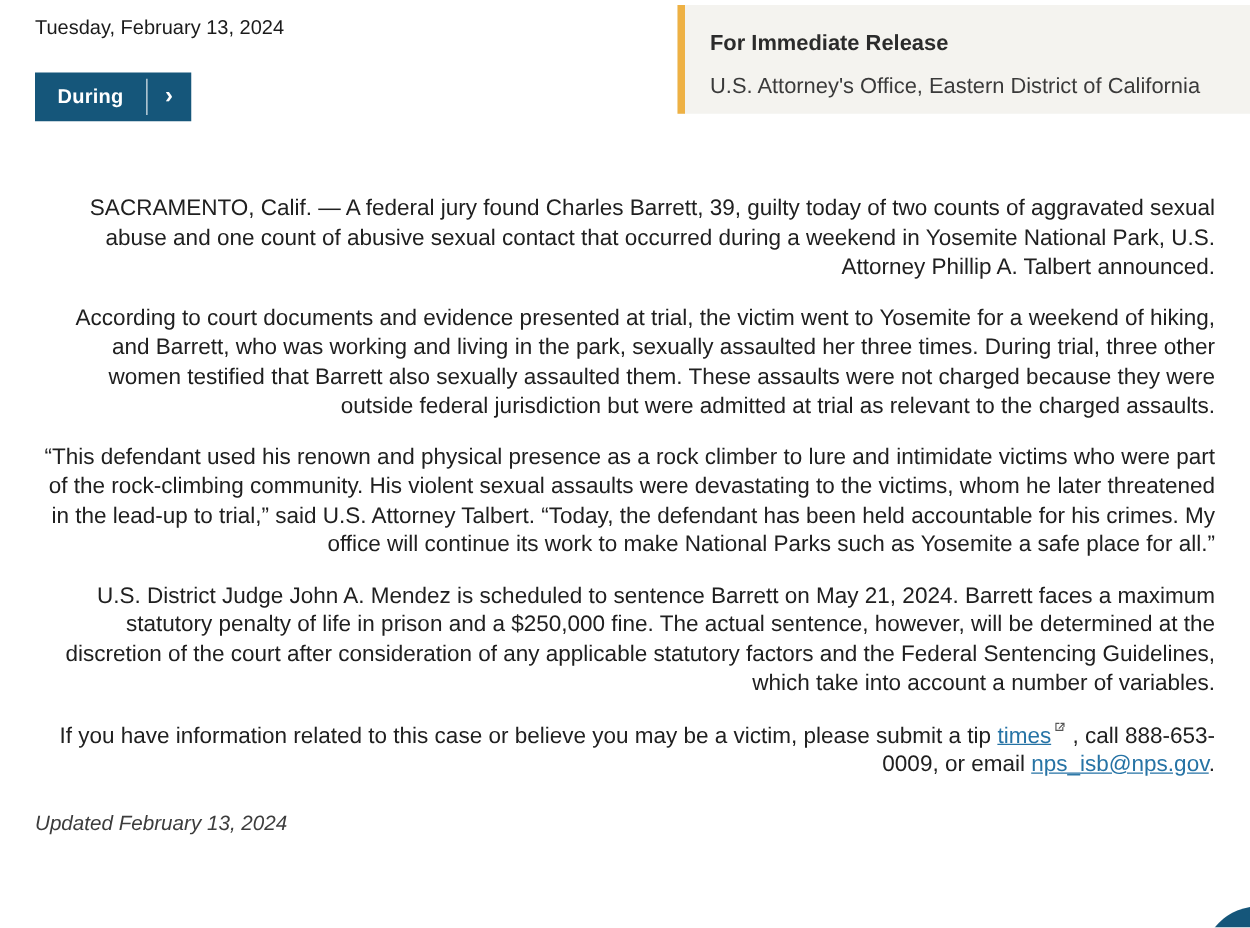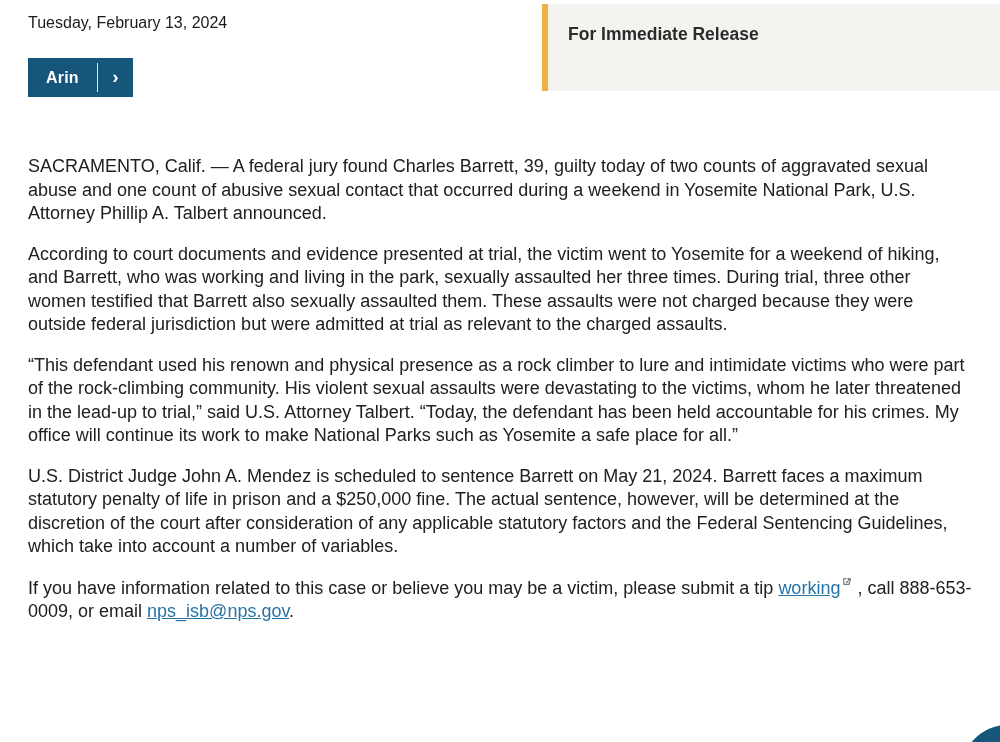--- a/index.html
+++ b/index.html
@@ -81,20 +81,21 @@
     position: absolute;
     top: 155px;
     left: 28px;
     width: 944px;
   }
   .article p {
     margin: 0 0 17px 0;
     font-size: 18px;
     line-height: 23.5px;
     color: #202020;
+    text-align: right;
   }
   .article a {
     color: #2673a5;
     text-decoration: underline;
     cursor: pointer;
   }
   .ext-icon {
     display: inline-block;
     vertical-align: super;
     line-height: 0;
@@ -119,36 +120,38 @@
   }
 </style>
 </head>
 <body>
 
 <div class="page">
 
   <div class="date-line">Tuesday, February 13, 2024</div>
 
   <div class="share-button">
-    <span class="share-label">Arin</span>
+    <span class="share-label">During</span>
     <span class="share-divider"></span>
     <span class="share-chevron">›</span>
   </div>
 
   <div class="release-box">
     <div class="release-label">For Immediate Release</div>
+    <div class="release-office">U.S. Attorney's Office, Eastern District of California</div>
   </div>
 
   <div class="article">
     <p>SACRAMENTO, Calif. — A federal jury found Charles Barrett, 39, guilty today of two counts of aggravated sexual abuse and one count of abusive sexual contact that occurred during a weekend in Yosemite National Park, U.S. Attorney Phillip A. Talbert announced.</p>
     <p>According to court documents and evidence presented at trial, the victim went to Yosemite for a weekend of hiking, and Barrett, who was working and living in the park, sexually assaulted her three times. During trial, three other women testified that Barrett also sexually assaulted them. These assaults were not charged because they were outside federal jurisdiction but were admitted at trial as relevant to the charged assaults.</p>
     <p>“This defendant used his renown and physical presence as a rock climber to lure and intimidate victims who were part of the rock-climbing community. His violent sexual assaults were devastating to the victims, whom he later threatened in the lead-up to trial,” said U.S. Attorney Talbert. “Today, the defendant has been held accountable for his crimes. My office will continue its work to make National Parks such as Yosemite a safe place for all.”</p>
     <p>U.S. District Judge John A. Mendez is scheduled to sentence Barrett on May 21, 2024. Barrett faces a maximum statutory penalty of life in prison and a $250,000 fine. The actual sentence, however, will be determined at the discretion of the court after consideration of any applicable statutory factors and the Federal Sentencing Guidelines, which take into account a number of variables.</p>
 
-    <p><span>If you have information related to this case or believe you may be a victim, please submit a tip </span><a>working</a><span class="ext-icon"><svg width="11" height="11" viewBox="0 0 24 24" fill="#555555">
+    <p><span>If you have information related to this case or believe you may be a victim, please submit a tip </span><a>times</a><span class="ext-icon"><svg width="11" height="11" viewBox="0 0 24 24" fill="#555555">
             <path d="M5 5v14h14v-7h-2v5H7V7h5V5H5zm9 0v2h3.59l-7.3 7.29 1.42 1.42L19 8.41V12h2V5h-7z"></path>
           </svg></span><span> , call 888-653-0009, or email </span><a>nps_isb@nps.gov</a><span>.</span></p>
 
+    <div class="updated-line">Updated February 13, 2024</div>
   </div>
 
   <div class="fab-circle"></div>
 
 </div>
 
 </body></html>

